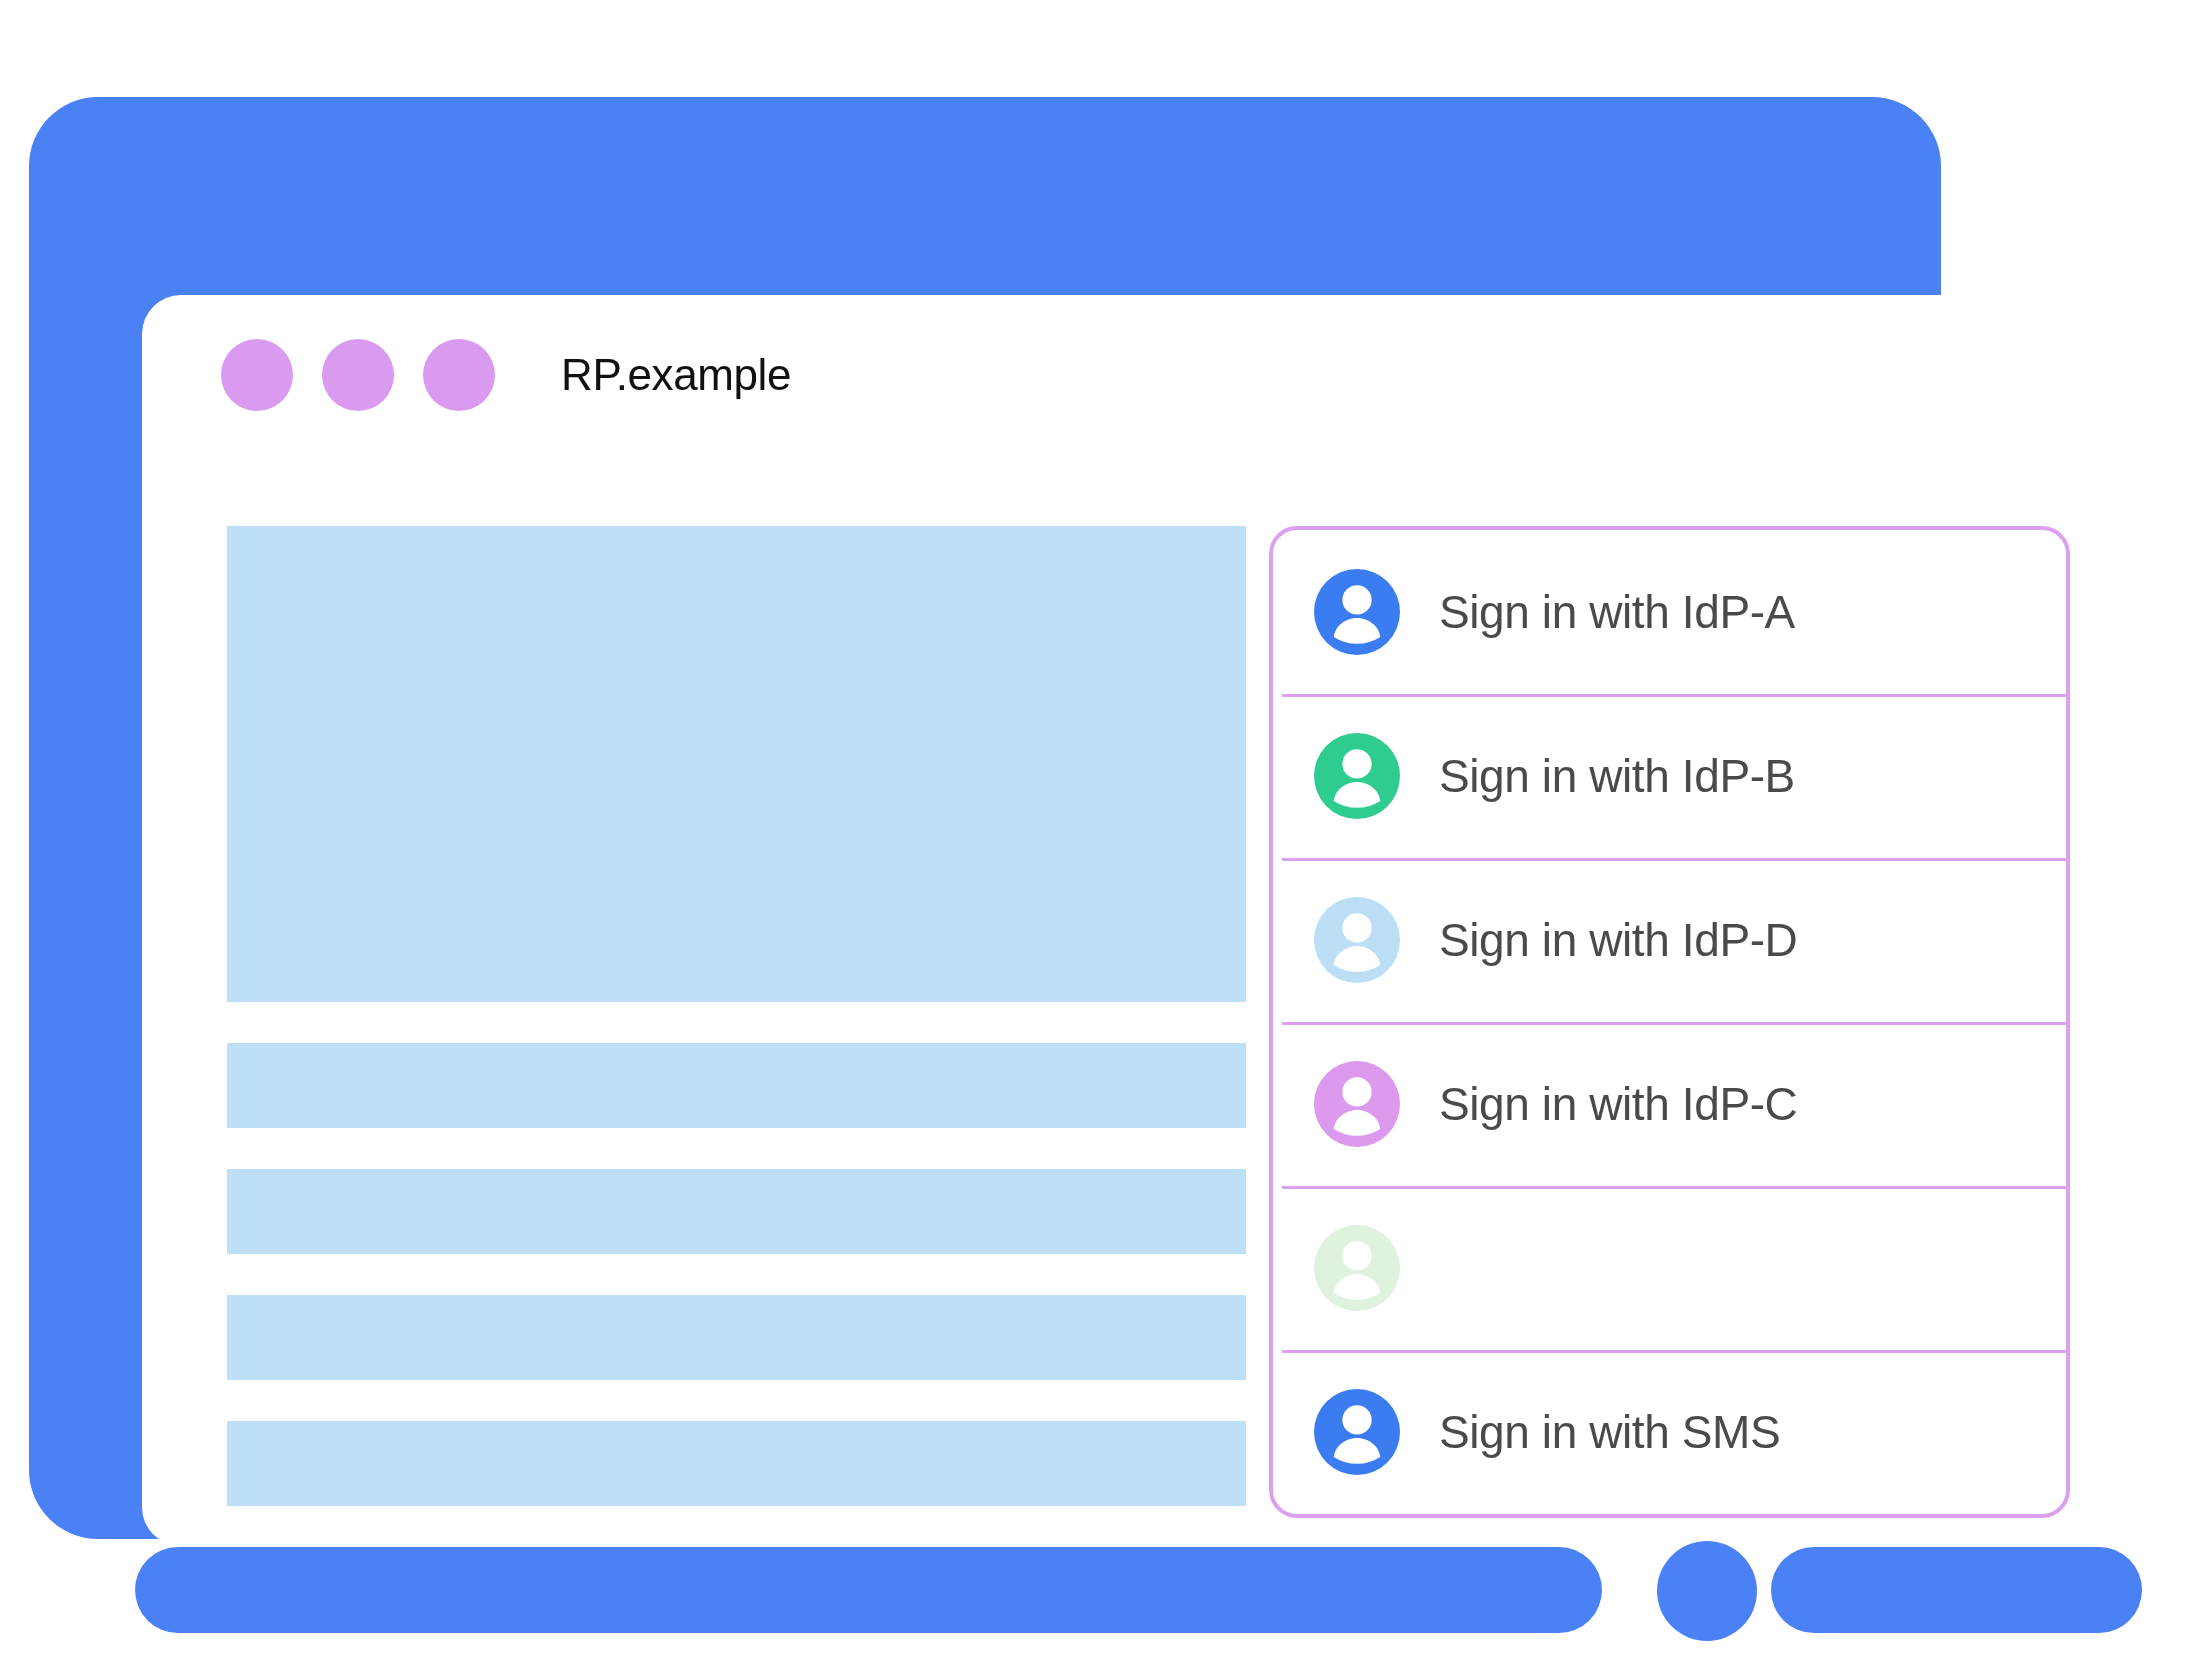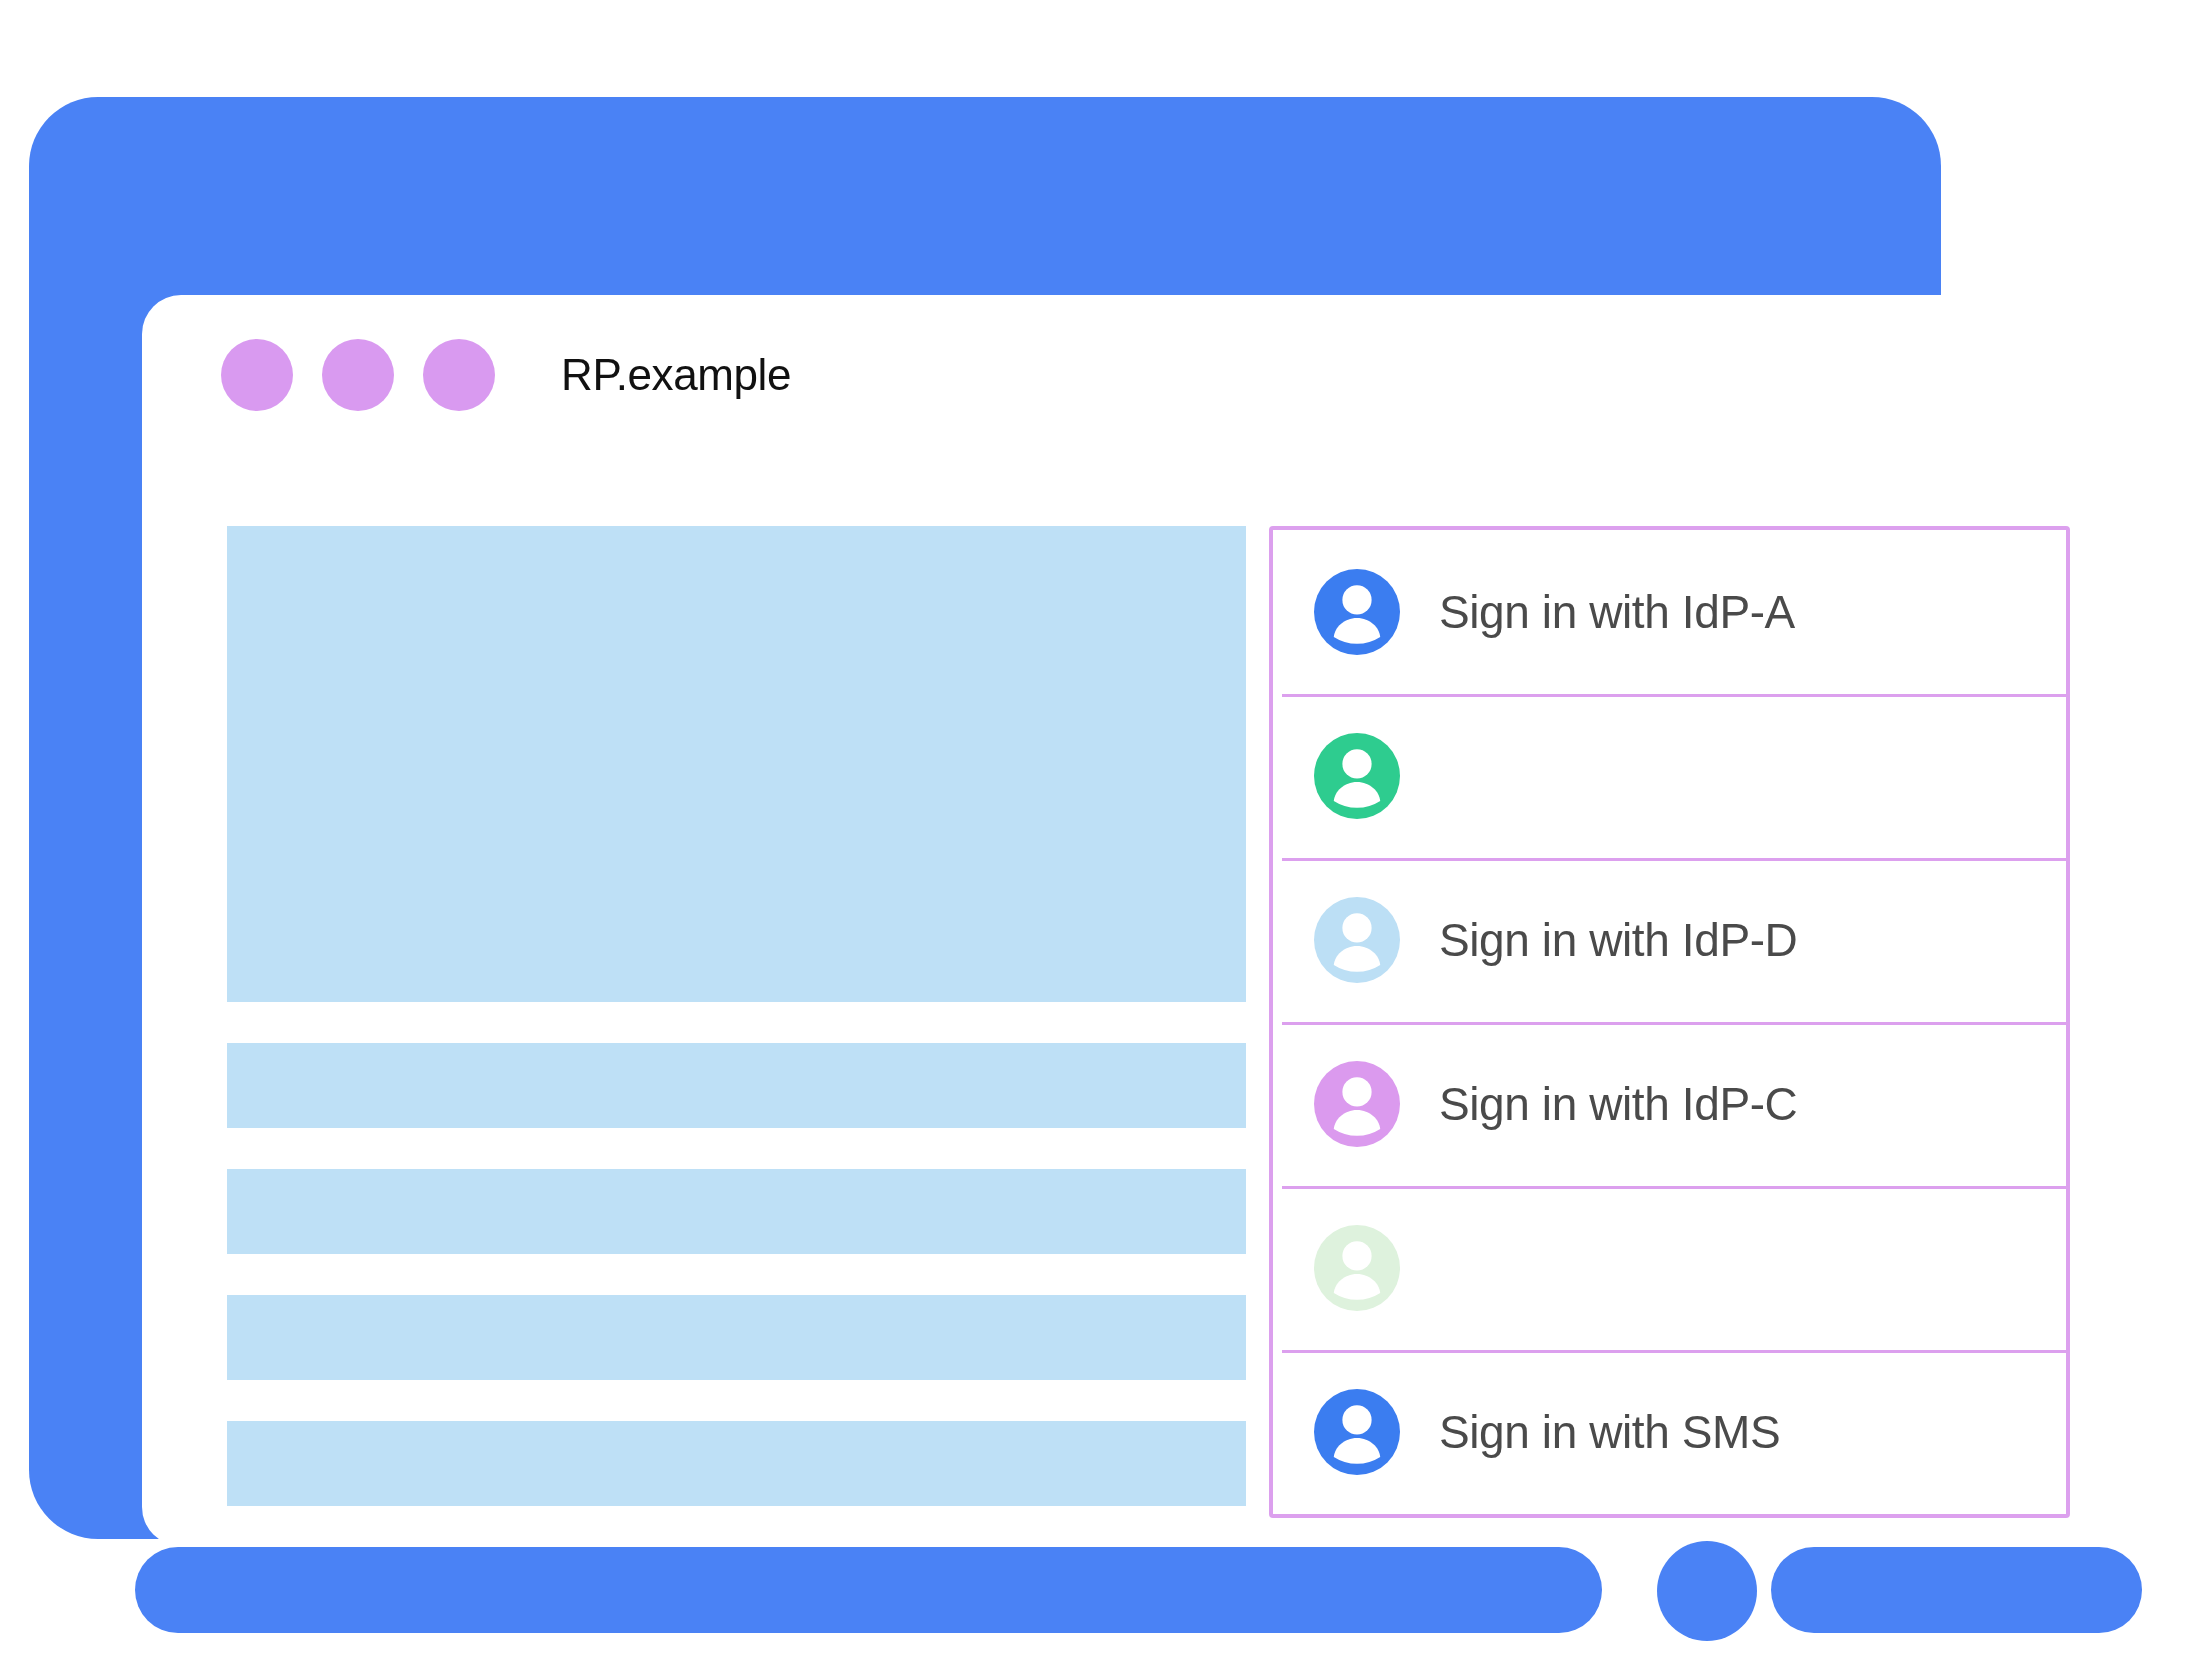--- a/index.html
+++ b/index.html
@@ -101,21 +101,21 @@
   }
 
   
   .signin-popup {
     position: absolute;
     left: 1127px;
     top: 231px;
     width: 801px;
     height: 992px;
     border: 4.4px solid #DCA0EE;
-    border-radius: 4px;
+    border-radius: 28px;
     background: #ffffff;
     box-sizing: border-box;
     display: flex;
     flex-direction: column;
     overflow: hidden;
   }
   .signin-row {
     flex: 1 1 0;
     display: flex;
     align-items: center;
@@ -182,20 +182,21 @@
           <span class="signin-label">Sign in with IdP-A</span>
         </div>
         <div class="signin-row">
           <span class="avatar">
             <svg viewBox="0 0 100 100" xmlns="http://www.w3.org/2000/svg">
               <circle cx="50" cy="50" r="50" fill="#2ECC8F"></circle>
               <circle cx="50" cy="36" r="17" fill="#ffffff"></circle>
               <path d="M50 57c-15 0-26 11-27 22a50 50 0 0 0 54 0c-1-11-12-22-27-22z" fill="#ffffff"></path>
             </svg>
           </span>
+          <span class="signin-label">Sign in with IdP-B</span>
         </div>
         <div class="signin-row">
           <span class="avatar">
             <svg viewBox="0 0 100 100" xmlns="http://www.w3.org/2000/svg">
               <circle cx="50" cy="50" r="50" fill="#BCDFF5"></circle>
               <circle cx="50" cy="36" r="17" fill="#ffffff"></circle>
               <path d="M50 57c-15 0-26 11-27 22a50 50 0 0 0 54 0c-1-11-12-22-27-22z" fill="#ffffff"></path>
             </svg>
           </span>
           <span class="signin-label">Sign in with IdP-D</span>

